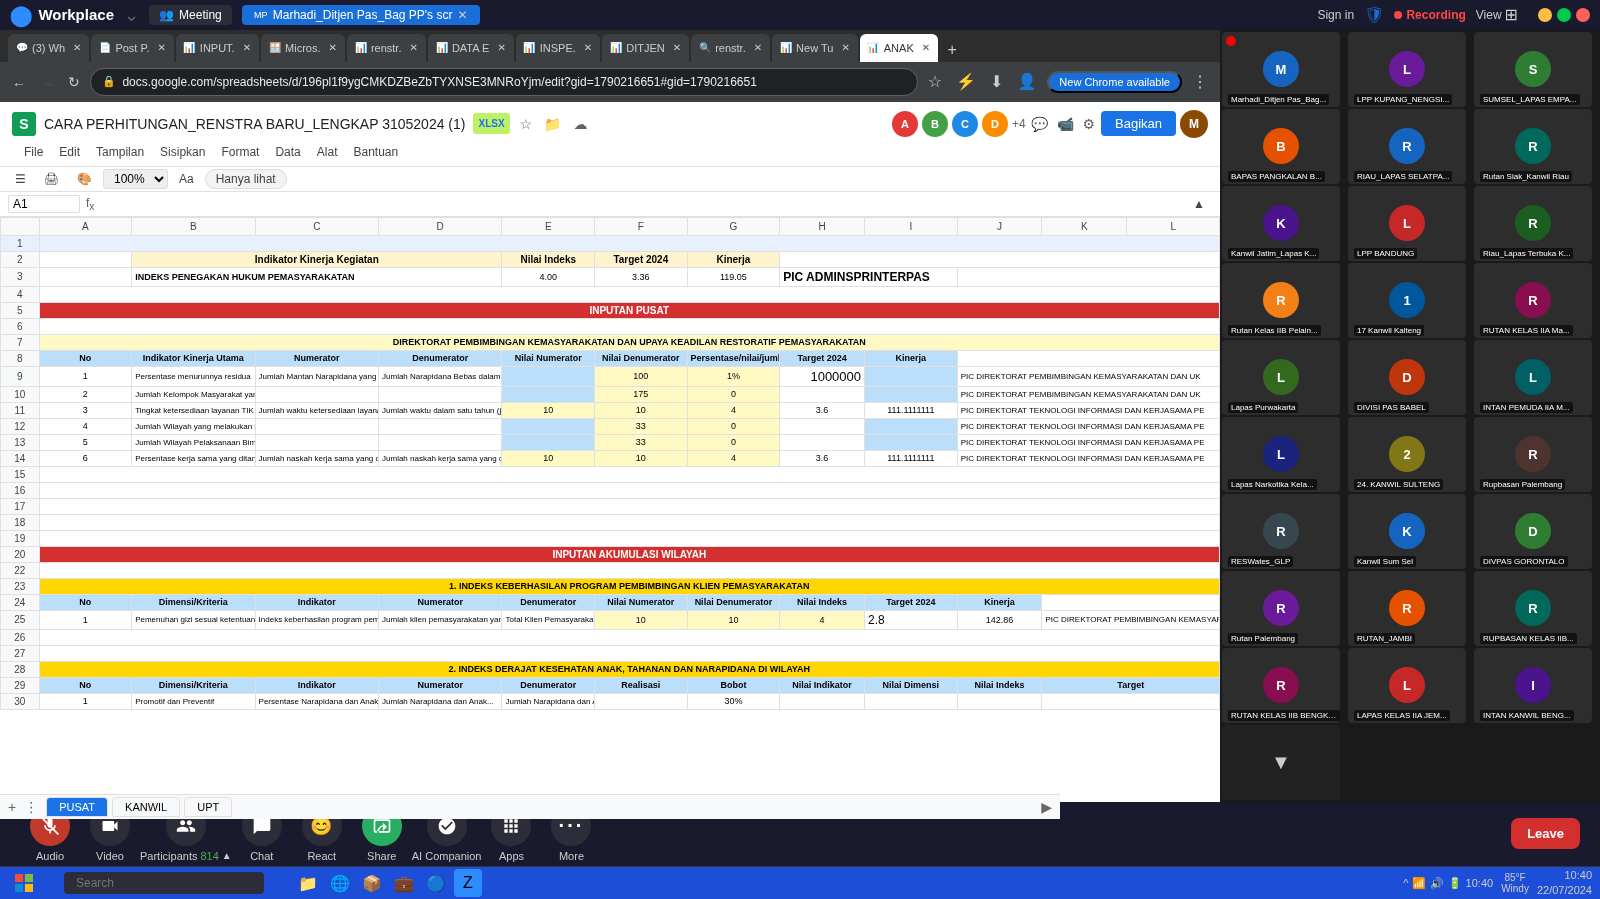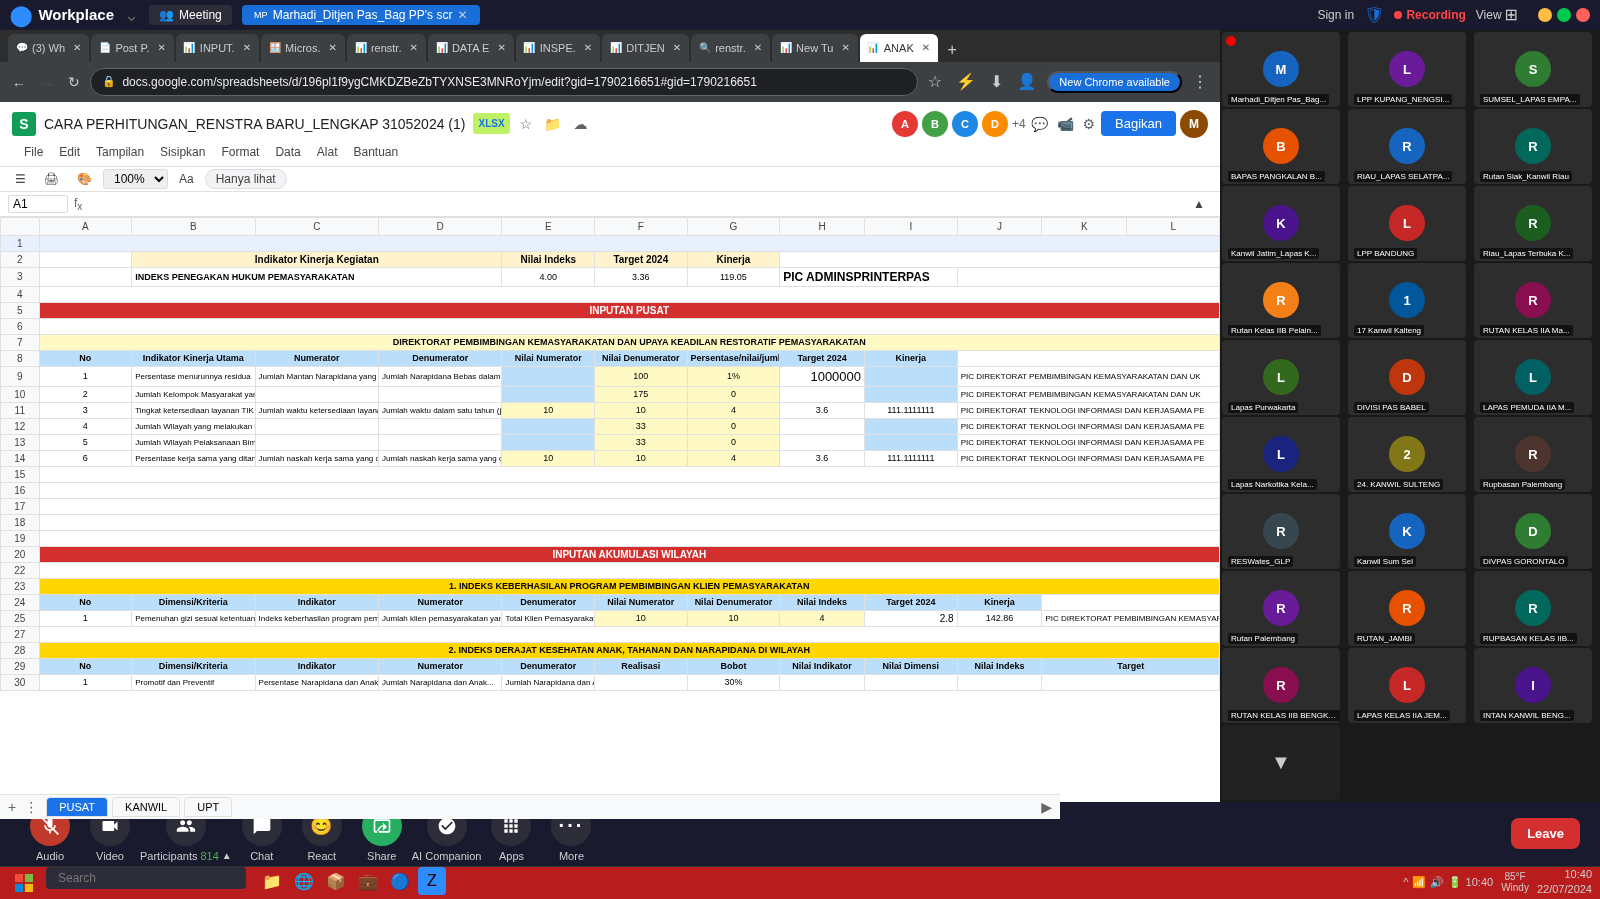--- a/index.html
+++ b/index.html
@@ -66,21 +66,21 @@
     .color-dot { width: 26px; height: 26px; border-radius: 50%; display: inline-flex; align-items: center; justify-content: center; font-size: 11px; font-weight: bold; color: white; cursor: pointer; }
     .share-btn { background: #1a73e8; color: white; padding: 5px 14px; border-radius: 4px; border: none; cursor: pointer; font-size: 13px; }
     .account-btn { width: 28px; height: 28px; border-radius: 50%; background: #8c4a00; color: white; display: flex; align-items: center; justify-content: center; font-size: 12px; cursor: pointer; font-weight: bold; }
     #menu-bar { display: flex; gap: 0; padding: 0 4px; font-size: 12px; color: #444; }
     .menu-item { padding: 3px 8px; cursor: pointer; border-radius: 3px; }
     #sheets-toolbar { display: flex; align-items: center; padding: 2px 8px; gap: 4px; border-bottom: 1px solid #e0e0e0; flex-wrap: wrap; }
     .toolbar-btn { background: none; border: 1px solid transparent; cursor: pointer; padding: 2px 6px; border-radius: 3px; font-size: 12px; color: #444; }
     .zoom-selector { border: 1px solid #dadce0; border-radius: 3px; padding: 1px 6px; font-size: 12px; cursor: pointer; }
     .hanya-lihat-badge { background: #f1f3f4; border: 1px solid #dadce0; border-radius: 12px; padding: 2px 10px; font-size: 12px; color: #444; cursor: pointer; }
     #cell-ref-bar { display: flex; align-items: center; padding: 2px 8px; border-bottom: 1px solid #e0e0e0; gap: 6px; font-size: 12px; }
-    .cell-ref { width: 60px; padding: 1px 4px; border: 1px solid #dadce0; border-radius: 2px; font-size: 12px; }
+    .cell-ref { width: 72px; padding: 1px 4px; border: 1px solid #dadce0; border-radius: 2px; font-size: 12px; }
     .formula-bar { flex: 1; padding: 1px 6px; font-size: 12px; color: #444; }
 
     
     #spreadsheet { flex: 1; overflow: hidden; background: #fff; }
     .sheet-content { width: 100%; font-size: 10px; }
     .sheet-content table { width: 100%; border-collapse: collapse; table-layout: fixed; }
     .sheet-content td, .sheet-content th { border: 1px solid #e0e0e0; padding: 2px 3px; overflow: hidden; white-space: nowrap; font-size: 10px; max-height: 20px; }
     .col-header { background: #f8f9fa; text-align: center; font-weight: normal; color: #444; font-size: 10px; height: 18px; width: 60px; }
     .row-header { background: #f8f9fa; text-align: center; font-weight: normal; color: #444; font-size: 10px; width: 30px; }
     .selected-cell { background: #e8f0fe !important; }
@@ -98,21 +98,21 @@
     
     #bottom-bar { height: 80px; background: #1a1a2e; display: flex; align-items: center; justify-content: space-around; padding: 0 20px; }
     .bottom-btn { display: flex; flex-direction: column; align-items: center; gap: 4px; cursor: pointer; color: white; font-size: 12px; min-width: 60px; }
     .bottom-icon { width: 40px; height: 40px; border-radius: 50%; background: #2d2d3a; display: flex; align-items: center; justify-content: center; font-size: 18px; color: white; }
     .bottom-btn-label { font-size: 11px; color: #ccc; }
     .bottom-count { display: flex; align-items: center; gap: 3px; font-size: 11px; color: #ccc; }
     .chevron-up { font-size: 10px; }
     .leave-btn { background: #d32f2f; color: white; padding: 8px 16px; border-radius: 8px; border: none; cursor: pointer; font-size: 13px; font-weight: 600; }
 
     
-    #taskbar { height: 40px; background: #b91c1c; display: flex; align-items: flex-start; padding: 0 8px; gap: 6px; border-top: 1px solid #333; }
+    #taskbar { height: 40px; background: #1d4ed8; display: flex; align-items: center; padding: 0 8px; gap: 24px; border-top: 1px solid #333; }
     .taskbar-start { width: 32px; height: 32px; display: flex; align-items: center; justify-content: center; color: white; cursor: pointer; }
     .taskbar-search { background: #2d2d3a; border: none; color: #ccc; padding: 4px 12px; border-radius: 4px; font-size: 12px; width: 200px; }
     .taskbar-apps { display: flex; gap: 4px; margin-left: 6px; }
     .taskbar-app { width: 28px; height: 28px; display: flex; align-items: center; justify-content: center; cursor: pointer; border-radius: 4px; font-size: 16px; }
     .taskbar-spacer { flex: 1; }
     .taskbar-right { display: flex; align-items: center; gap: 8px; color: #ccc; font-size: 11px; }
     .sys-tray { display: flex; gap: 4px; align-items: center; }
     .clock { text-align: right; font-size: 11px; color: #ccc; line-height: 1.4; }
     .weather { display: flex; flex-direction: column; align-items: center; font-size: 10px; color: #ccc; }
 
@@ -511,25 +511,29 @@
                 <tr>
                   <td class="row-header">25</td>
                   <td style="text-align:center;font-size:9px;">1</td>
                   <td style="font-size:8px;">Pemenuhan gizi sesuai ketentuan bagi tahanan perunding-undangan yang berlaku</td>
                   <td style="font-size:8px;">Indeks keberhasilan program pembimbingan kemasyarakatan</td>
                   <td style="font-size:8px;">Jumlah klien pemasyarakatan yang sudah siap menjalani kehidupan bebas</td>
                   <td style="font-size:8px;">Total Klien Pemasyarakatan</td>
                   <td class="yellow-cell" style="text-align:center;font-size:9px;">10</td>
                   <td class="yellow-cell" style="text-align:center;font-size:9px;">10</td>
                   <td class="yellow-cell" style="text-align:center;font-size:9px;">4</td>
-                  <td style="text-align:right;font-size:10px;">2.8</td>
+                  <td style="text-align:left;font-size:12px;">2.8</td>
                   <td style="text-align:center;font-size:9px;">142.86</td>
                   <td colspan="2" style="font-size:8px;">PIC DIREKTORAT PEMBIMBINGAN KEMASYARA</td>
                 </tr>
 
+                <tr>
+                    <td class="row-header">26</td>
+                    <td colspan="12"></td>
+                  </tr>
                 <tr>
                     <td class="row-header">27</td>
                     <td colspan="12"></td>
                   </tr>
 
                 <tr>
                   <td class="row-header">28</td>
                   <td colspan="12" style="background:#ffd600;font-weight:bold;text-align:center;font-size:9px;">2. INDEKS DERAJAT KESEHATAN ANAK, TAHANAN DAN NARAPIDANA DI WILAYAH</td>
                 </tr>
 
@@ -665,21 +669,21 @@
         <div class="video-tile">
           <div class="video-tile-inner">
             <div class="avatar-circle" style="background: rgb(191, 54, 12);">D</div>
           </div>
           <div class="video-name">DIVISI PAS BABEL</div>
         </div>
         <div class="video-tile">
           <div class="video-tile-inner">
             <div class="avatar-circle" style="background: rgb(0, 96, 100);">L</div>
           </div>
-          <div class="video-name">LAPAS PEMUDA IIA M...</div>
+          <div class="video-name">INTAN PEMUDA IIA M...</div>
         </div>
         <div class="video-tile">
           <div class="video-tile-inner">
             <div class="avatar-circle" style="background: rgb(26, 35, 126);">L</div>
           </div>
           <div class="video-name">Lapas Narkotika Kela...</div>
         </div>
         <div class="video-tile">
           <div class="video-tile-inner">
             <div class="avatar-circle" style="background: rgb(130, 119, 23);">2</div>

